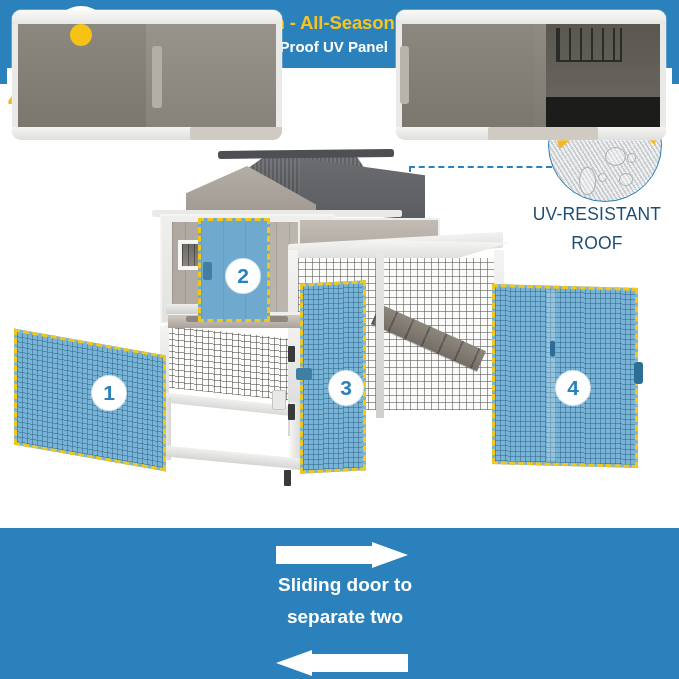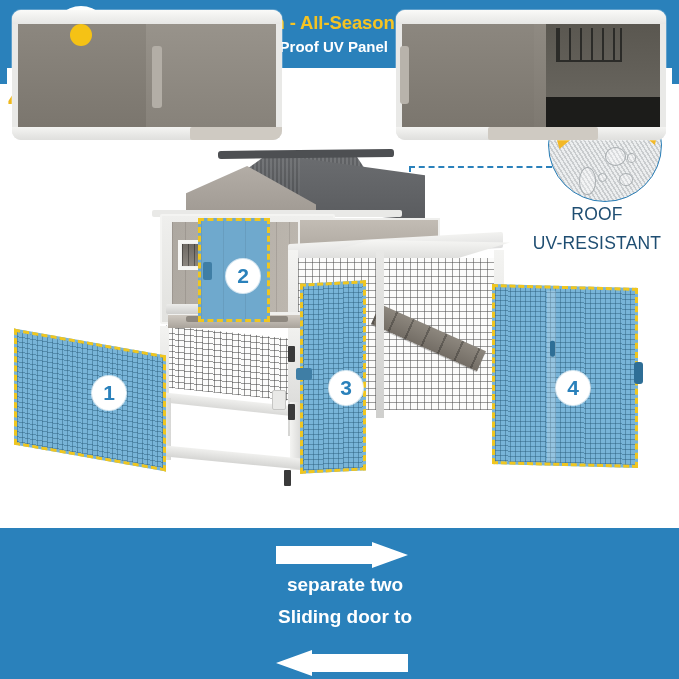--- a/index.html
+++ b/index.html
@@ -356,22 +356,22 @@
     <span class="drop d3"></span>
     <span class="drop d4"></span>
     <span class="drop d5"></span>
   </div>
 
   <div class="dash-h"></div>
   <div class="dash-v"></div>
   <div class="dash-dot"></div>
 
   <div class="uvroof">
+    <div>UV-RESISTANT</div>
     <div>ROOF</div>
-    <div>UV-RESISTANT</div>
   </div>
 
   <div class="product">
 
     <div class="hutch-roof"></div>
     <div class="hutch-roof2"></div>
     <div class="roof-right"></div>
     <div class="roof-ridge"></div>
     <div class="gable"></div>
     <div class="eave"></div>
@@ -467,17 +467,17 @@
     <div class="slide-door sd-a" style="left:6px;width:132px;"></div>
     <div class="sd-handle-r"></div>
     <div class="ph-bot"></div>
     <div class="ph-foot"></div>
   </div>
 
   <div class="arrow-r"></div>
   <div class="arrow-l"></div>
 
   <div class="slide-text">
+    <div>Sliding door to</div>
     <div>separate two</div>
-    <div>Sliding door to</div>
   </div>
 
 </div>
 
 </body></html>

